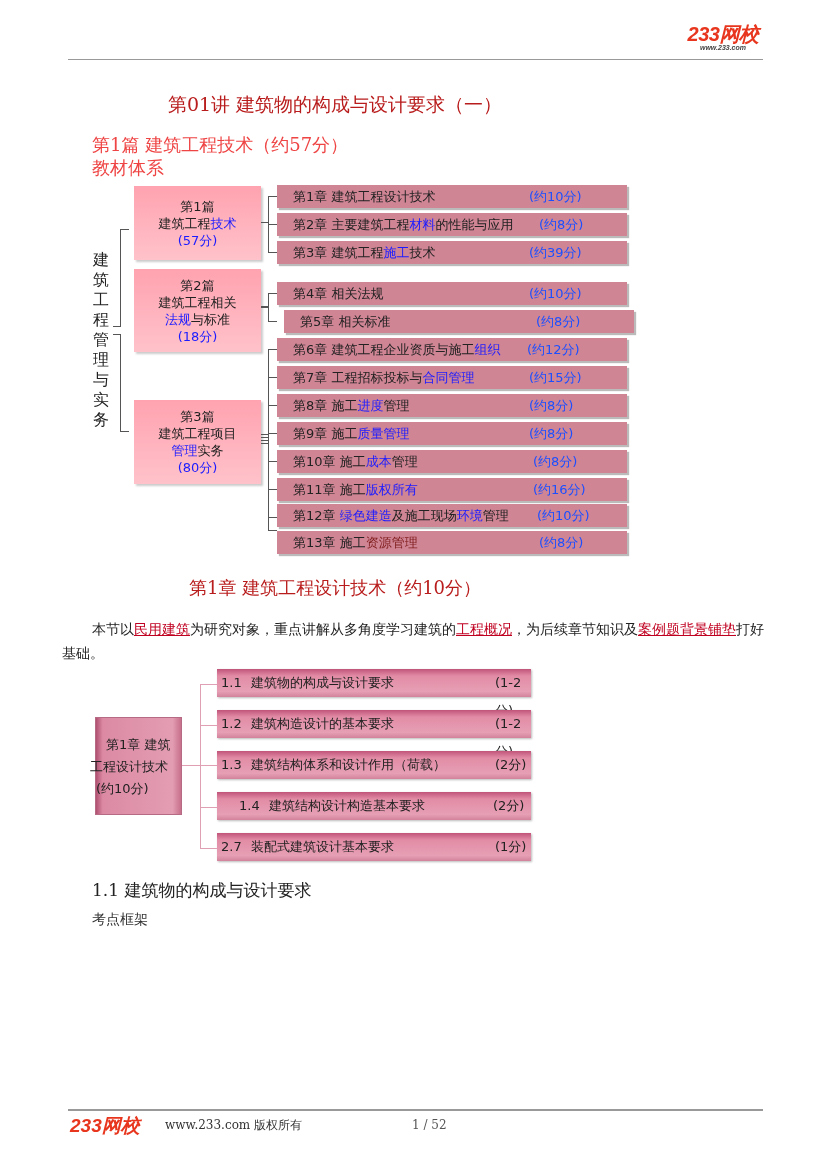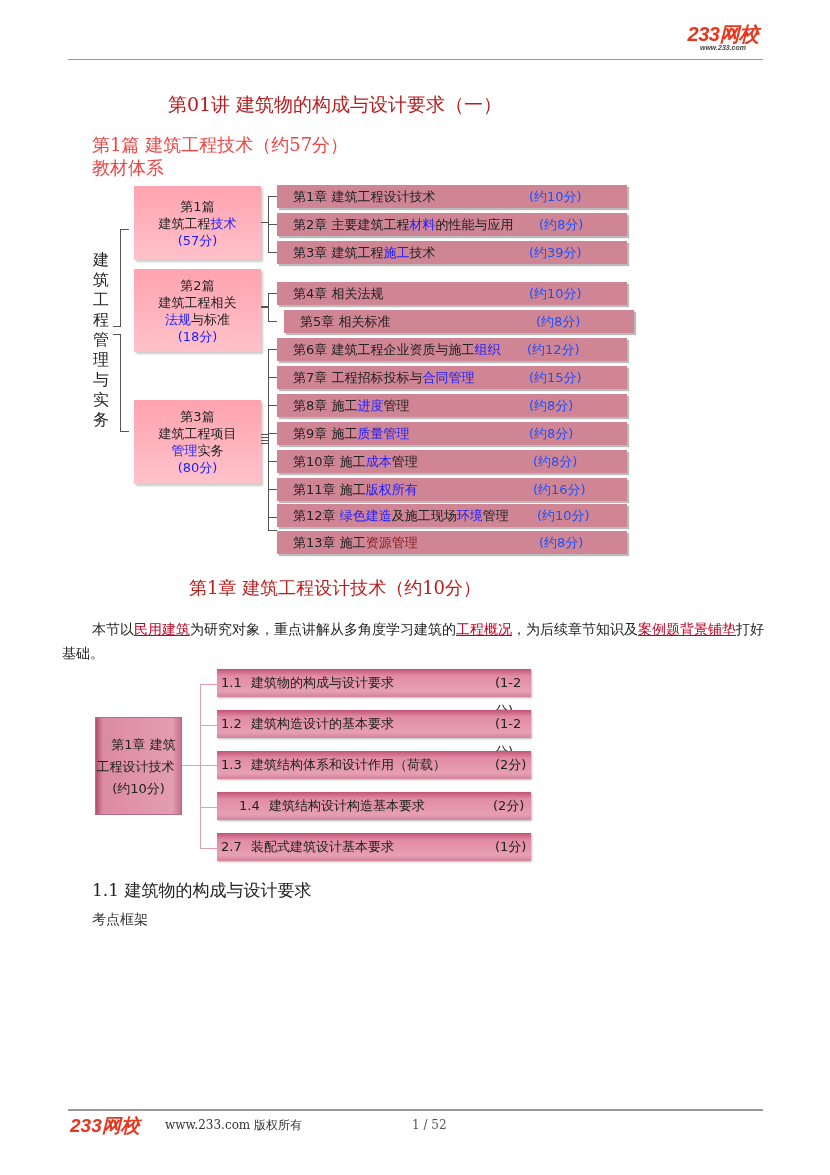--- a/index.html
+++ b/index.html
@@ -21,21 +21,21 @@
   .part-box { background:linear-gradient(#ffa3b0,#ffc2ca); box-shadow:2px 2px 2px #ccc; text-align:center; font-family:"DejaVu Sans",sans-serif; font-size:13px; line-height:17px; color:#222; display:flex; flex-direction:column; justify-content:center; }
   .blue { color:#1c1cff; }
   .chap-box { left:277px; width:350px; height:23px; background:#d08595; box-shadow:2px 2px 1px #bbb; font-family:"DejaVu Sans",sans-serif; font-size:13px; line-height:23px; color:#222; padding-left:16px; }
   .chap-box .score { position:absolute; left:252px; top:0; color:#1c4fff; }
   .ln { position:absolute; background:#555; }
 
   
   .para { left:62px; width:708px; top:617px; font-size:14px; line-height:24px; text-indent:30px; color:#222; }
   .para .u { color:#c00020; text-decoration:underline; }
 
-  .ch1-box { left:95px; top:717px; width:87px; height:98px; background:linear-gradient(90deg,#b05071 0%,#dc8aa4 8%,#e39db3 90%,#c8708c 100%); border:1px solid #b76a84; font-family:"DejaVu Sans",sans-serif; font-size:13px; line-height:22px; color:#222; text-align:center; padding-top:16px; }
+  .ch1-box { left:95px; top:717px; width:87px; height:98px; background:linear-gradient(90deg,#b05071 0%,#dc8aa4 8%,#e39db3 90%,#c8708c 100%); border:1px solid #b76a84; font-family:"DejaVu Sans",sans-serif; font-size:13px; line-height:22px; color:#222; text-align:left; padding-top:16px; }
   .sec-box { left:217px; width:314px; height:28px; background:linear-gradient(#c05479 0%,#e28ca6 25%,#e69fb4 80%,#d2839b 100%); box-shadow:1px 1px 2px #bbb; font-family:"DejaVu Sans",sans-serif; font-size:13px; line-height:28px; color:#222; padding-left:4px; }
   .sec-box .num { display:inline-block; width:30px; }
   .sec-box .score { position:absolute; left:250px; top:0;margin-left:28px; }
   .pl { position:absolute; background:#e0a0b4; }
 
   .h2 { left:92px; top:879px; font-size:17px; color:#222; }
   .small { left:92px; top:911px; font-size:14px; color:#333; }
 
   
   .hr-bot { left:68px; top:1109px; width:695px; height:2px; background:#999; }

